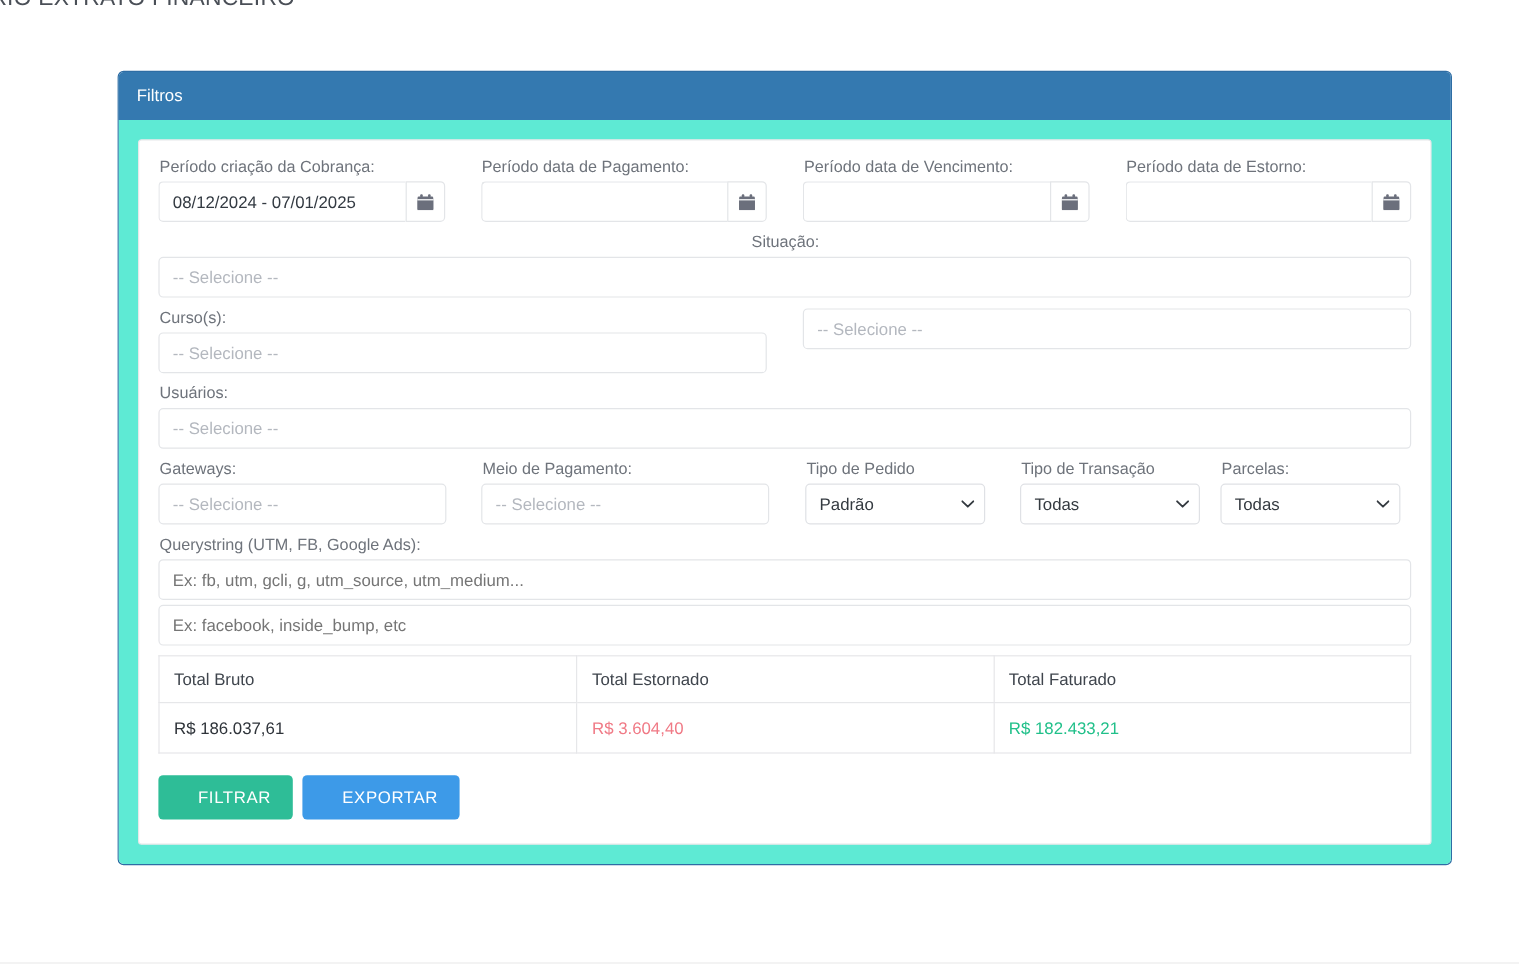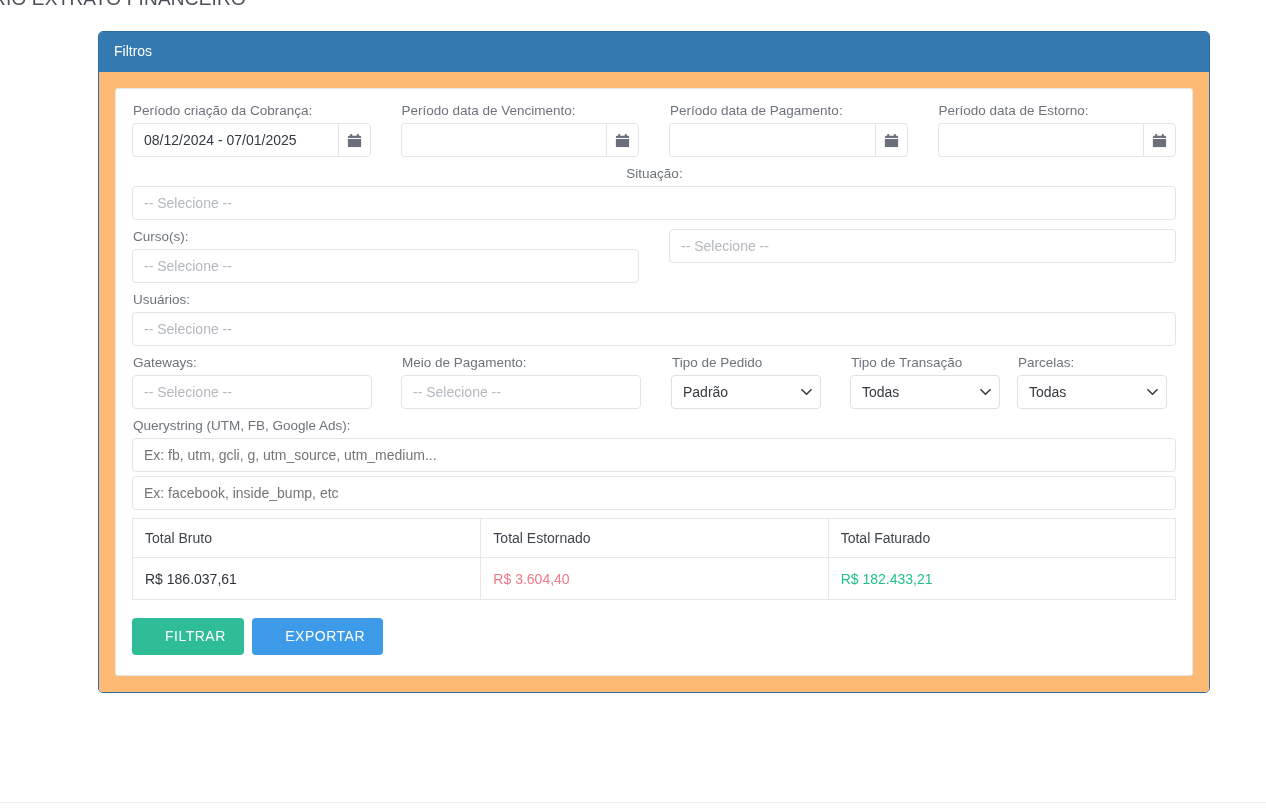--- a/index.html
+++ b/index.html
@@ -18,35 +18,35 @@
     left: -8px; top: -12px;
     font-size: 19px;
     letter-spacing: .2px;
     color: #4a4f57;
     white-space: nowrap;
   }
 
   
   .card {
     position: absolute;
-    left: 98px; top: 31px;
+    left: 98px; top: 59px;
     width: 1112px;
     border: 1px solid #2e6da4;
     border-radius: 5px;
     background: #fff;
   }
   .card-header {
     background: #3479b0;
     color: #ffffff;
     font-size: 14px;
     padding: 12px 15px 13px 15px;
     border-radius: 4px 4px 0 0;
     line-height: 1.1;
   }
-  .card-body { padding: 16px; background:#fdba74; border-radius:0 0 4px 4px; }
+  .card-body { padding: 16px; background:#5eead4; border-radius:0 0 4px 4px; }
 
   
   .inner-panel {
     border: 1px solid #e6e7e9;
     border-radius: 3px;
     padding: 14px 16px 20px 16px;
     background: #fff;
   }
 
   label.fld {
@@ -181,37 +181,37 @@
                     <rect x="1" y="6.4" width="14" height="8.6" fill="#6b6f7c"></rect>
                     <rect x="3.4" y="1" width="2.2" height="3.6" rx=".8" fill="#6b6f7c"></rect>
                     <rect x="10.4" y="1" width="2.2" height="3.6" rx=".8" fill="#6b6f7c"></rect>
                     <rect x="1" y="5.3" width="14" height="1.1" fill="#ffffff"></rect>
                   </svg>
               </div>
             </div>
           </div>
 
           <div class="col" style="width:270px;margin-left:30px;">
-            <label class="fld">Período data de Vencimento:</label>
+            <label class="fld">Período data de Pagamento:</label>
             <div class="input-group">
               <div class="ctrl"></div>
               <div class="cal-btn">
                 <svg class="cal-ico" width="15" height="15" viewBox="0 0 16 16">
                     <rect x="1" y="3" width="14" height="12" rx="1.2" fill="#6b6f7c"></rect>
                     <rect x="1" y="6.4" width="14" height="8.6" fill="#6b6f7c"></rect>
                     <rect x="3.4" y="1" width="2.2" height="3.6" rx=".8" fill="#6b6f7c"></rect>
                     <rect x="10.4" y="1" width="2.2" height="3.6" rx=".8" fill="#6b6f7c"></rect>
                     <rect x="1" y="5.3" width="14" height="1.1" fill="#ffffff"></rect>
                   </svg>
               </div>
             </div>
           </div>
 
           <div class="col" style="width:270px;margin-left:30px;">
-            <label class="fld">Período data de Pagamento:</label>
+            <label class="fld">Período data de Vencimento:</label>
             <div class="input-group">
               <div class="ctrl"></div>
               <div class="cal-btn">
                 <svg class="cal-ico" width="15" height="15" viewBox="0 0 16 16">
                     <rect x="1" y="3" width="14" height="12" rx="1.2" fill="#6b6f7c"></rect>
                     <rect x="1" y="6.4" width="14" height="8.6" fill="#6b6f7c"></rect>
                     <rect x="3.4" y="1" width="2.2" height="3.6" rx=".8" fill="#6b6f7c"></rect>
                     <rect x="10.4" y="1" width="2.2" height="3.6" rx=".8" fill="#6b6f7c"></rect>
                     <rect x="1" y="5.3" width="14" height="1.1" fill="#ffffff"></rect>
                   </svg>

